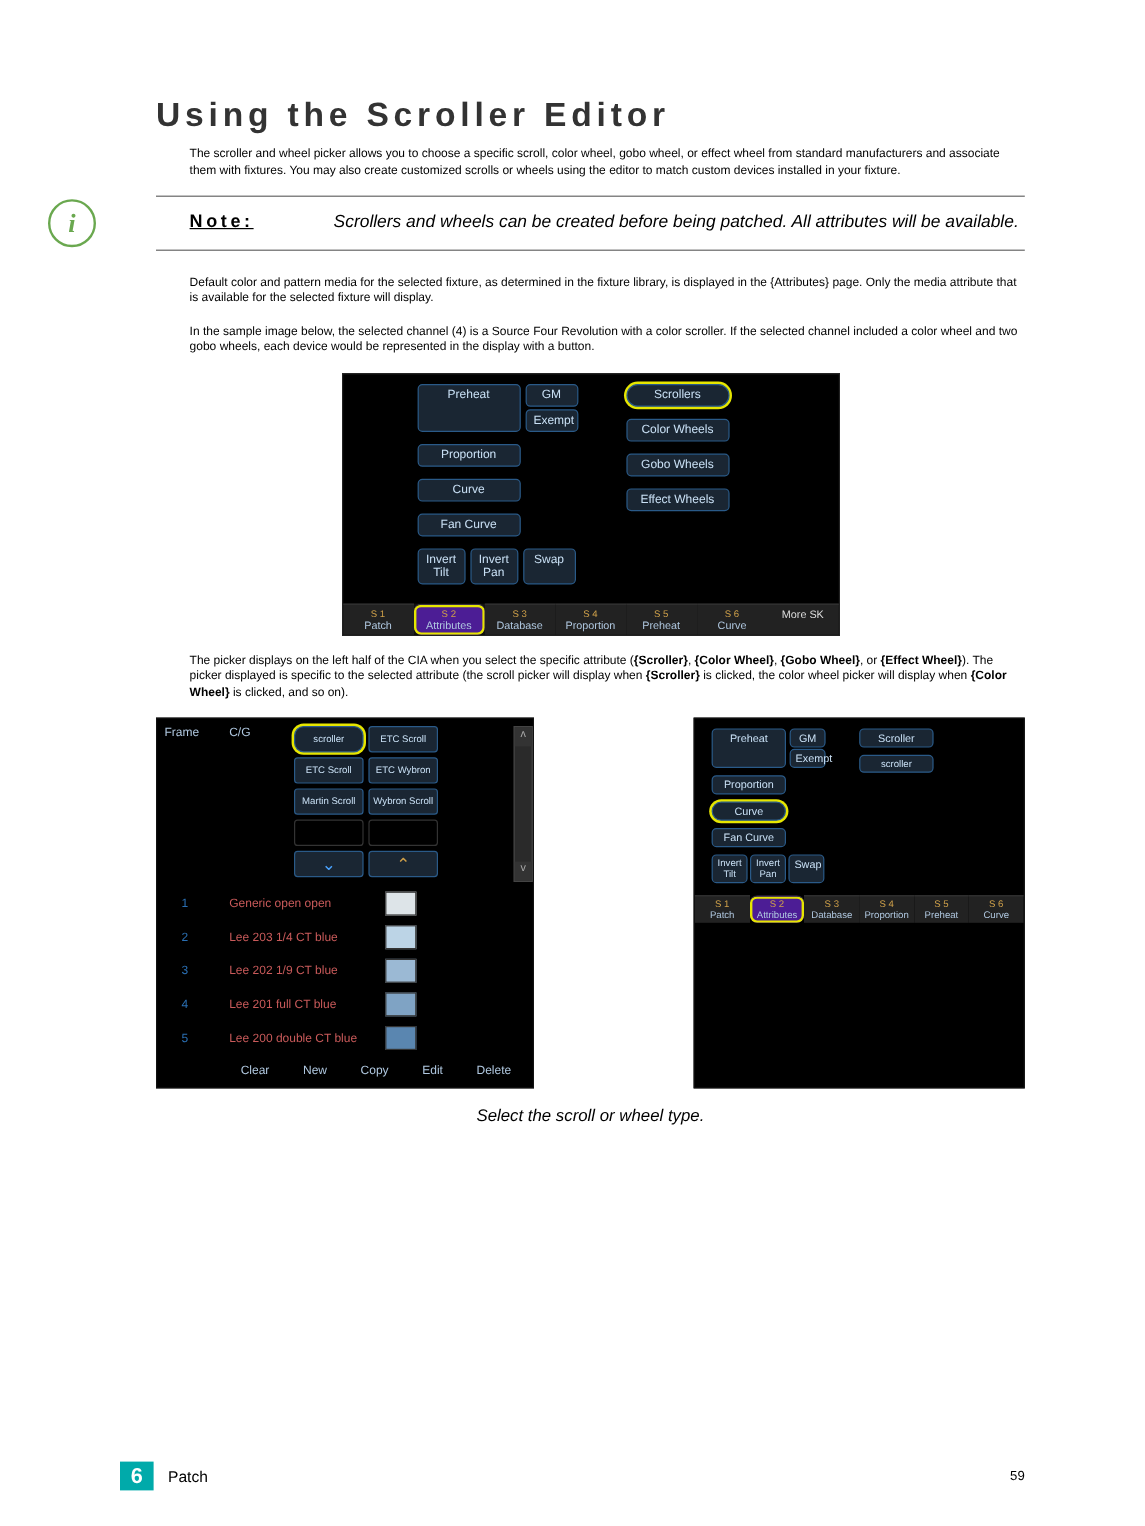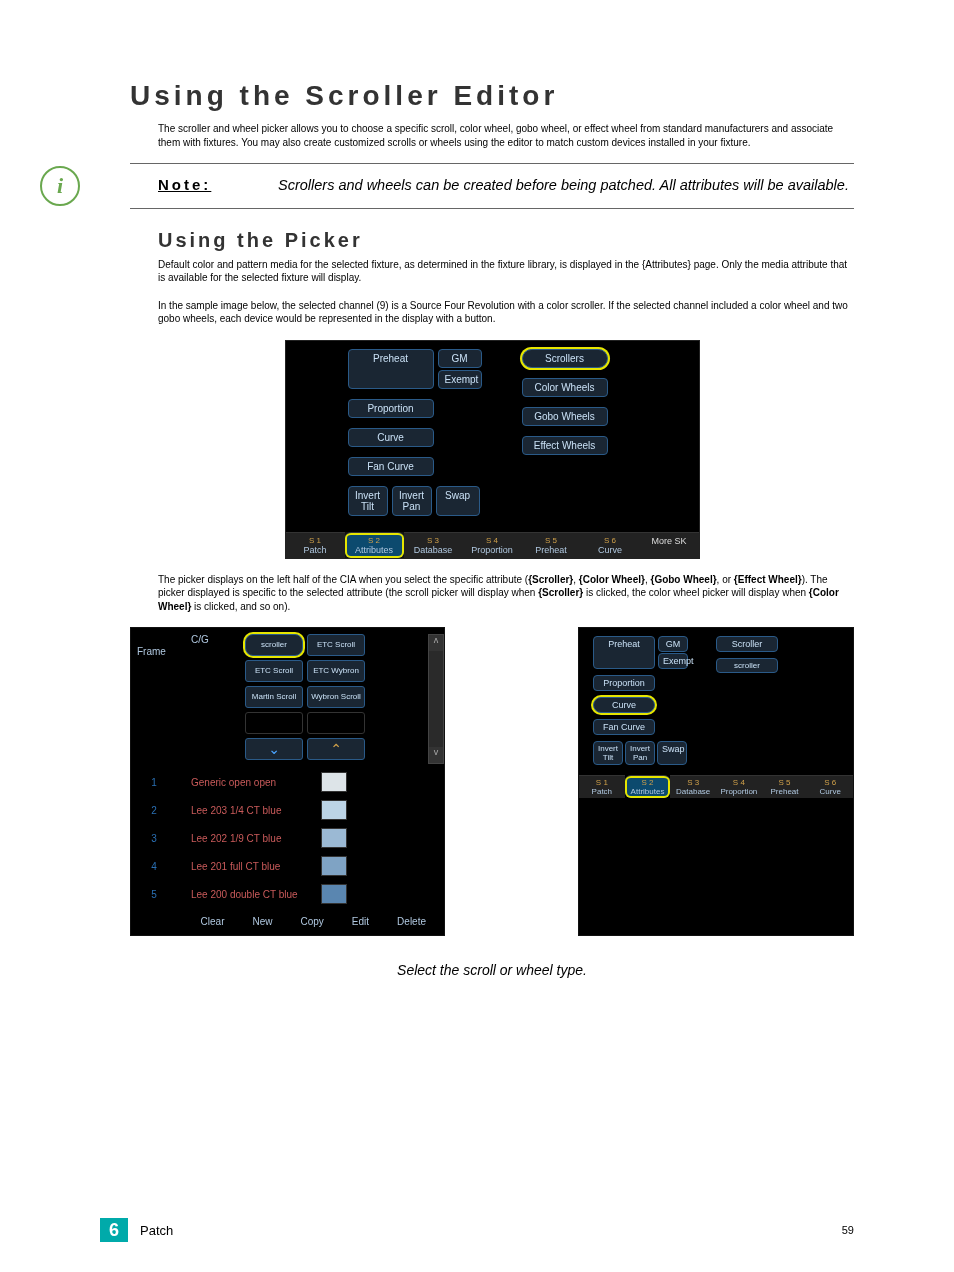--- a/index.html
+++ b/index.html
@@ -42,70 +42,69 @@
   .btn {
     background:#1a2633; border:1px solid #2a5a88; border-radius:4px;
     color:#c9e0f5; font-size:10px; text-align:center; padding:3px 6px;
   }
   .fig1-left .row { display:flex; gap:4px; }
   .btn.sm { width:56px; }
   .btn.md { width:86px; }
   .highlight-ring { box-shadow: 0 0 0 2px #e6e600; border-radius:10px; }
   .fig1-tabs { display:flex; background:#111; }
   .tab { flex:1; font-size:9px; color:#b0c8e0; text-align:center; padding:3px 0; border-top:1px solid #333; background:#222; }
-  .tab.active { background:#0c4a6e; box-shadow: 0 0 0 2px #e6e600 inset; border-radius:6px;}
+  .tab.active { background:#4c1d95; box-shadow: 0 0 0 2px #e6e600 inset; border-radius:6px;}
   .tab .num { display:block; font-size:8px; color:#cfa04a;}
 
   
   .figrow { display:flex; gap:10px; margin:12px 0 8px 0; }
   .fig2 { width:315px; background:#000; border:1px solid #111; }
   .fig2-head { display:flex; gap:20px; color:#b0c8e0; font-size:10px; padding:6px 6px 2px 6px; }
-  .f2c1 { width:34px;margin-top:12px; } .f2c2 { width:110px; } .f2c3 { width:34px; } .f2c4 { flex:1; position:relative;}
+  .f2c1 { width:34px; } .f2c2 { width:110px; } .f2c3 { width:34px; } .f2c4 { flex:1; position:relative;}
   .fig2-row { display:flex; align-items:center; gap:20px; padding:4px 6px; color:#b0c8e0; font-size:10px; }
   .fig2-row .num { color:#2a6fb3; width:34px; text-align:center;}
   .fig2-row .nm { width:110px; color:#c95a5a; }
   .sw { width:26px; height:20px; border:1px solid #333; background:#6a7a88; }
   .grid2 { position:absolute; left:0; top:0; display:grid; grid-template-columns:58px 58px; gap:4px; }
   .gbtn { height:22px; background:#1a2633; border:1px solid #2a5a88; border-radius:3px; color:#c9e0f5; font-size:8px; text-align:center; display:flex; align-items:center; justify-content:center; line-height:1.05;}
   .gbtn.on { box-shadow:0 0 0 2px #e6e600; border-radius:8px;}
   .gbtn.empty { background:transparent; border-color:#333; }
   .fig2-scroll { position:absolute; right:-6px; top:0; height:130px; width:16px; background:#2a2a2a; border:1px solid #444;}
   .fig2-scroll .up,.fig2-scroll .dn { height:16px; text-align:center; color:#aaa; font-size:9px; background:#333;}
   .fig2-bot { display:flex; justify-content:flex-end; gap:28px; padding:8px 18px; color:#b0c8e0; font-size:10px; }
 
   .fig3 { width:276px; background:#000; border:1px solid #111; }
   .fig3-body { display:flex; gap:28px; padding:8px 8px 10px 14px;}
   .fig3-left,.fig3-right { display:flex; flex-direction:column; gap:6px; }
   .fig3 .btn { font-size:9px; padding:2px 4px;}
   .fig3-tabs { display:flex; }
   .fig3-tabs .tab { font-size:8px; padding:2px 0;}
 
-  .caption { text-align:center; font-style:italic; font-size:14px; margin-top:26px; }
+  .caption { text-align:center; font-style:italic; font-size:14px; margin-top:14px; }
 
   .footer { position:absolute; bottom:30px; left:100px; right:100px; display:flex; align-items:center; }
   .chapbox { width:28px; height:24px; background:#0aa; color:#fff; font-weight:bold; text-align:center; line-height:24px; font-size:18px;}
   .chapname { margin-left:12px; font-size:13px; }
   .pagenum { margin-left:auto; font-size:11px; }
 </style>
 </head>
 <body>
 
 <div class="page">
   <h1 class="title">Using the Scroller Editor</h1>
   <p class="para">The scroller and wheel picker allows you to choose a specific scroll, color wheel, gobo wheel, or effect wheel from standard manufacturers and associate them with fixtures. You may also create customized scrolls or wheels using the editor to match custom devices installed in your fixture.</p>
 
   <div class="note-block">
     <div class="info-icon">i</div>
     <div class="note-label">Note:</div>
     <div class="note-text">Scrollers and wheels can be created before being patched. All attributes will be available.</div>
   </div>
 
-  <h2 class="sub">Using the Picker</h2>
   <p class="para">Default color and pattern media for the selected fixture, as determined in the fixture library, is displayed in the {Attributes} page. Only the media attribute that is available for the selected fixture will display.</p>
-  <p class="para">In the sample image below, the selected channel (9) is a Source Four Revolution with a color scroller. If the selected channel included a color wheel and two gobo wheels, each device would be represented in the display with a button.</p>
+  <p class="para">In the sample image below, the selected channel (4) is a Source Four Revolution with a color scroller. If the selected channel included a color wheel and two gobo wheels, each device would be represented in the display with a button.</p>
 
   <div class="fig fig1">
     <div class="fig1-body">
       <div class="fig1-left">
         <div class="row">
           <div class="btn md">Preheat</div>
           <div style="display:flex; flex-direction:column; gap:2px;">
             <div class="btn sm" style="width:44px;">GM</div>
             <div class="btn sm" style="width:44px;">Exempt</div>
           </div>

